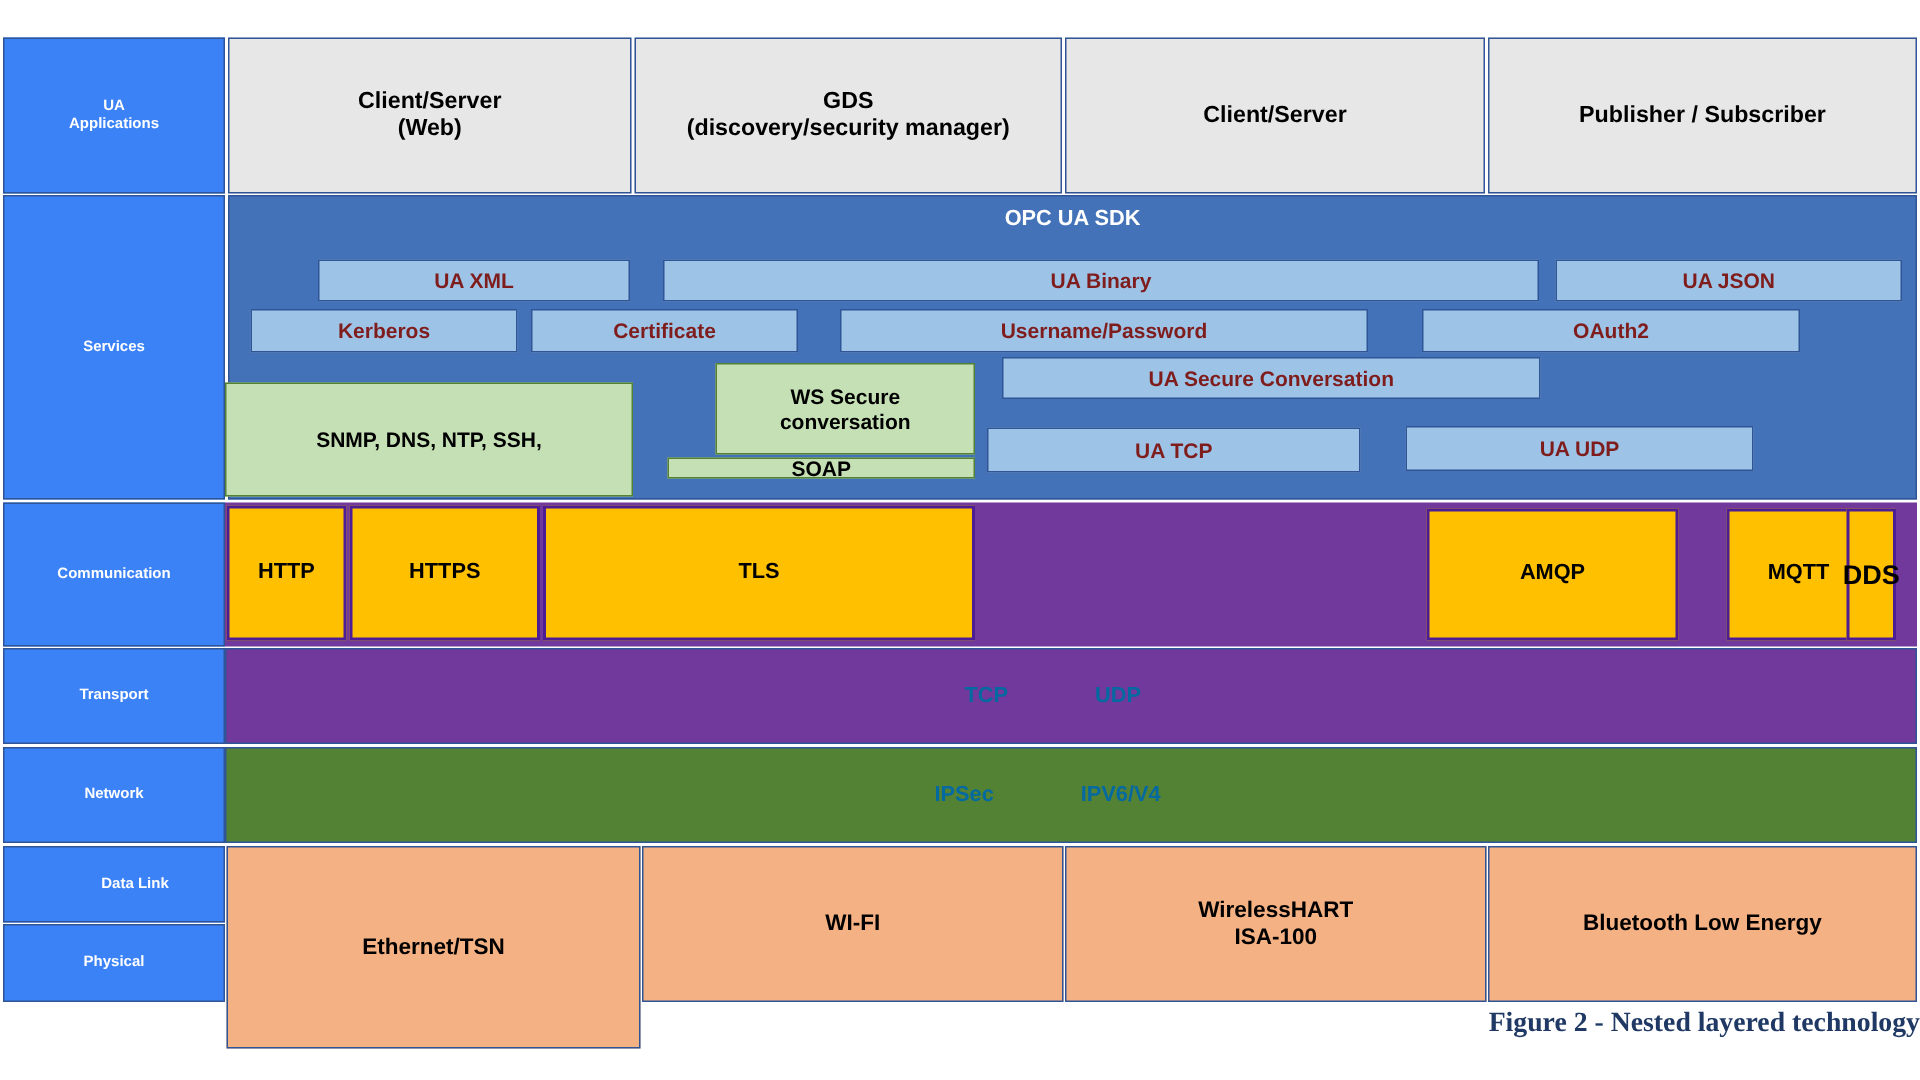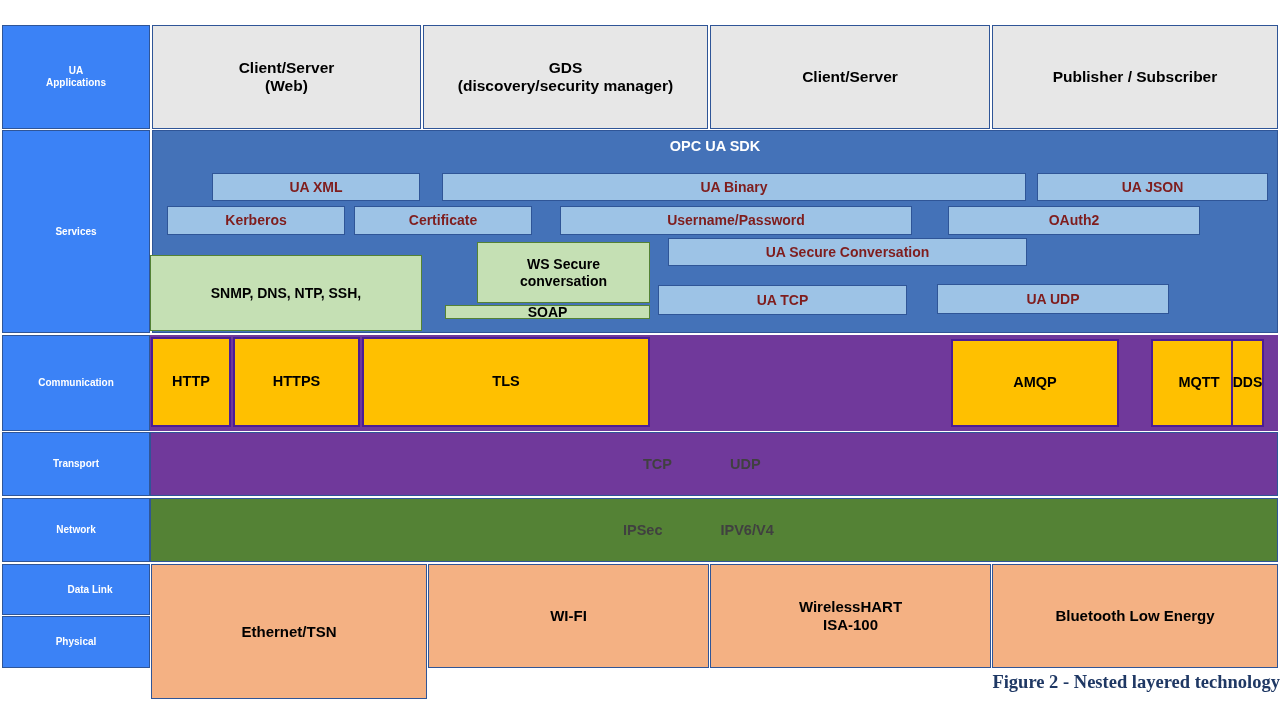--- a/index.html
+++ b/index.html
@@ -82,38 +82,38 @@
     font-size:14.5px;
   }
   .peach{
     background:#F4B183;
     border:1.5px solid #2F5597;
     color:#000000;
     font-size:15px;
   }
   .ddsbox{
     flex-direction:column;
-    font-size:14px;
+    font-size:18px;
     line-height:1.12;
   }
   .caption{
     position:absolute;
     left:0;right:0;
     top:672px;
     text-align:right;
     font-family:"Liberation Serif", serif;
     font-weight:bold;
     font-size:18.5px;
     color:#1F3864;
   }
   .tcpudp{
     position:absolute;
     display:flex;
     gap:58px;
-    color:#404040;
+    color:#0369a1;
     font-weight:bold;
     font-size:14.5px;
   }
 </style>
 </head>
 <body>
 
 <div id="stage">
 
   <div class="cell grey" style="left:2px;top:25px;width:148px;height:104px;">UA

